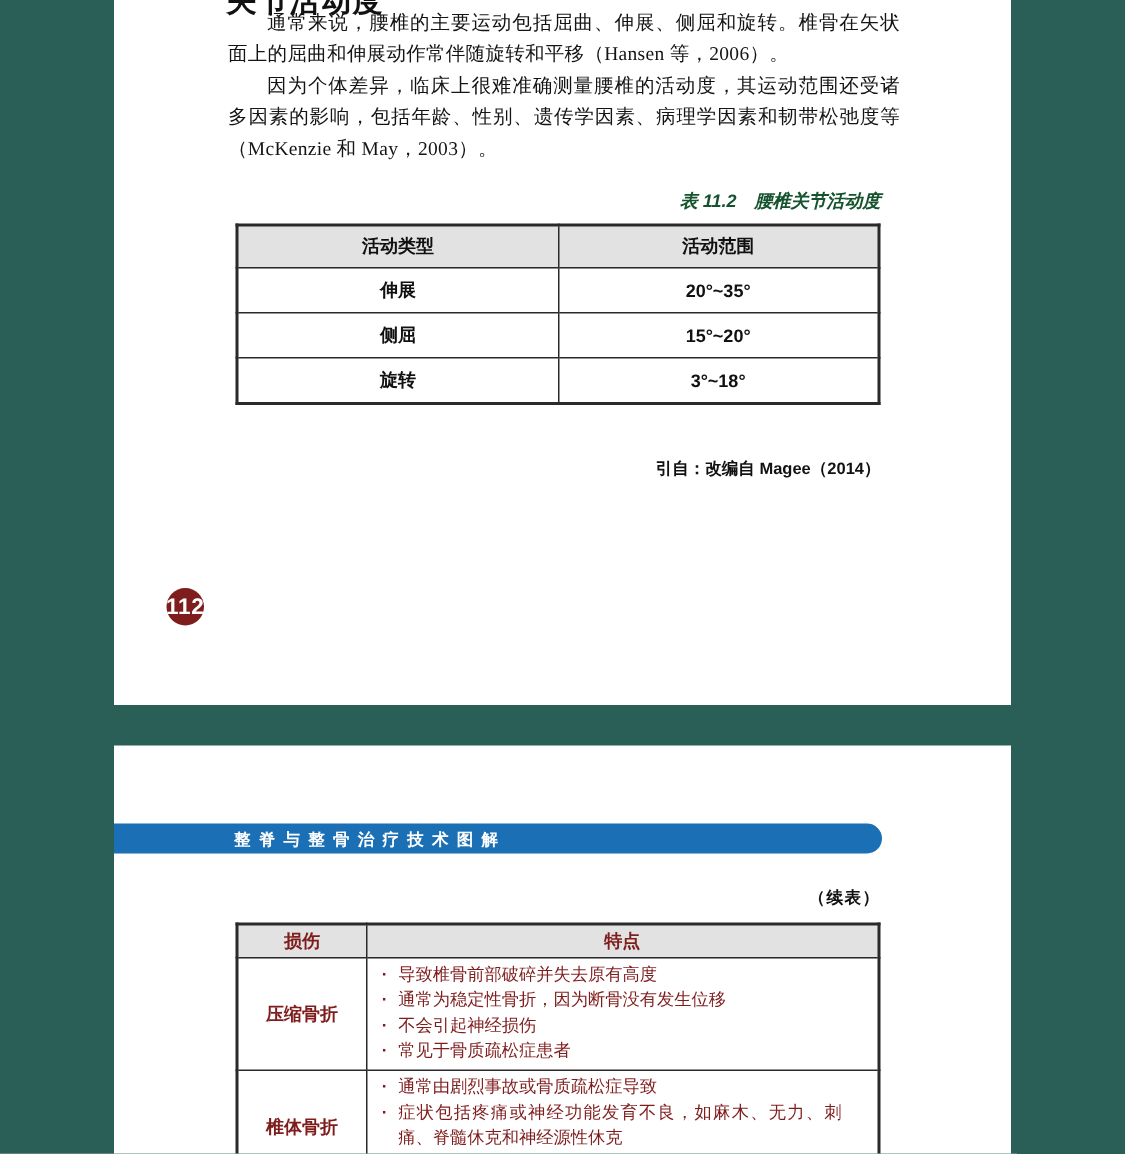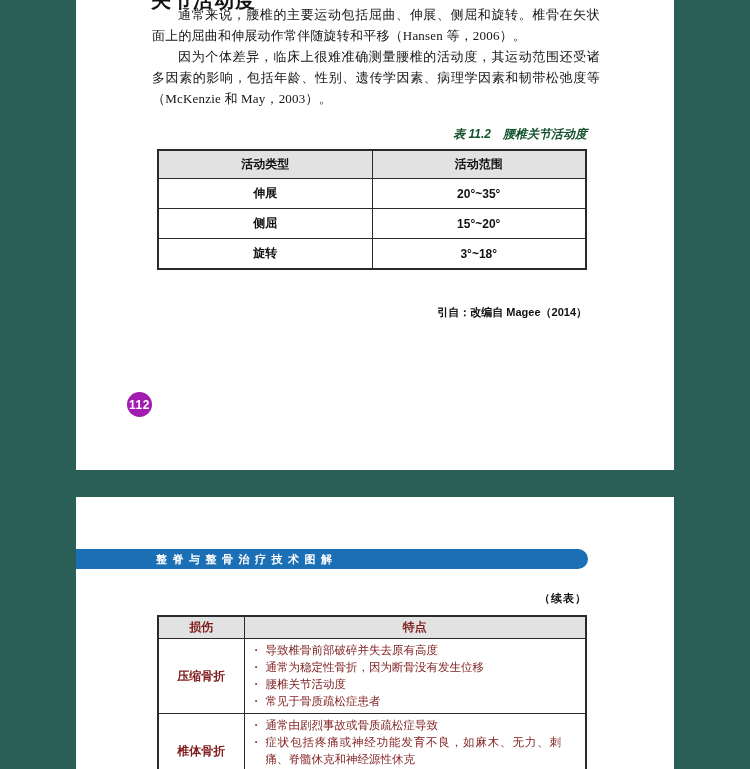--- a/index.html
+++ b/index.html
@@ -45,24 +45,24 @@
     border:1px solid #2a2a2a;text-align:center;vertical-align:middle;
     font-size:12px;color:#111;padding:0;
   }
   .rom-table th{background:#e2e2e2;height:27px;font-weight:bold;}
   .rom-table td{height:29px;font-weight:600;}
   .source-note{
     position:absolute;top:305px;left:81px;width:430px;
     text-align:right;font-size:11px;font-weight:600;color:#111;
   }
   .page-badge{
-    position:absolute;top:392px;left:51px;
+    position:absolute;top:392px;left:35px;
     width:25px;height:25px;border-radius:50%;
-    background:#a21caf;color:#ffffff;
-    font-size:12px;font-weight:bold;
+    background:#7f1d1d;color:#ffffff;
+    font-size:15px;font-weight:bold;
     display:flex;align-items:center;justify-content:center;
     letter-spacing:.5px;
   }
 
   
   .chapter-band{
     position:absolute;top:52px;left:0;width:512px;height:20px;
     background:#1b6fb4;border-radius:0 10px 10px 0;
     display:flex;align-items:center;
   }
@@ -162,21 +162,21 @@
           <th>损伤</th>
           <th>特点</th>
         </tr>
       </thead>
       <tbody>
         <tr>
           <td class="label-cell">压缩骨折</td>
           <td class="points-cell">
             <div class="bullet">导致椎骨前部破碎并失去原有高度</div>
             <div class="bullet">通常为稳定性骨折，因为断骨没有发生位移</div>
-            <div class="bullet">腰椎关节活动度</div>
+            <div class="bullet">不会引起神经损伤</div>
             <div class="bullet">常见于骨质疏松症患者</div>
           </td>
         </tr>
         <tr>
           <td class="label-cell">椎体骨折</td>
           <td class="points-cell">
             <div class="bullet">通常由剧烈事故或骨质疏松症导致</div>
             <div class="bullet">症状包括疼痛或神经功能发育不良，如麻木、无力、刺痛、脊髓休克和神经源性休克</div>
             <div class="bullet">在胸腰椎区域更为常见</div>
           </td>

